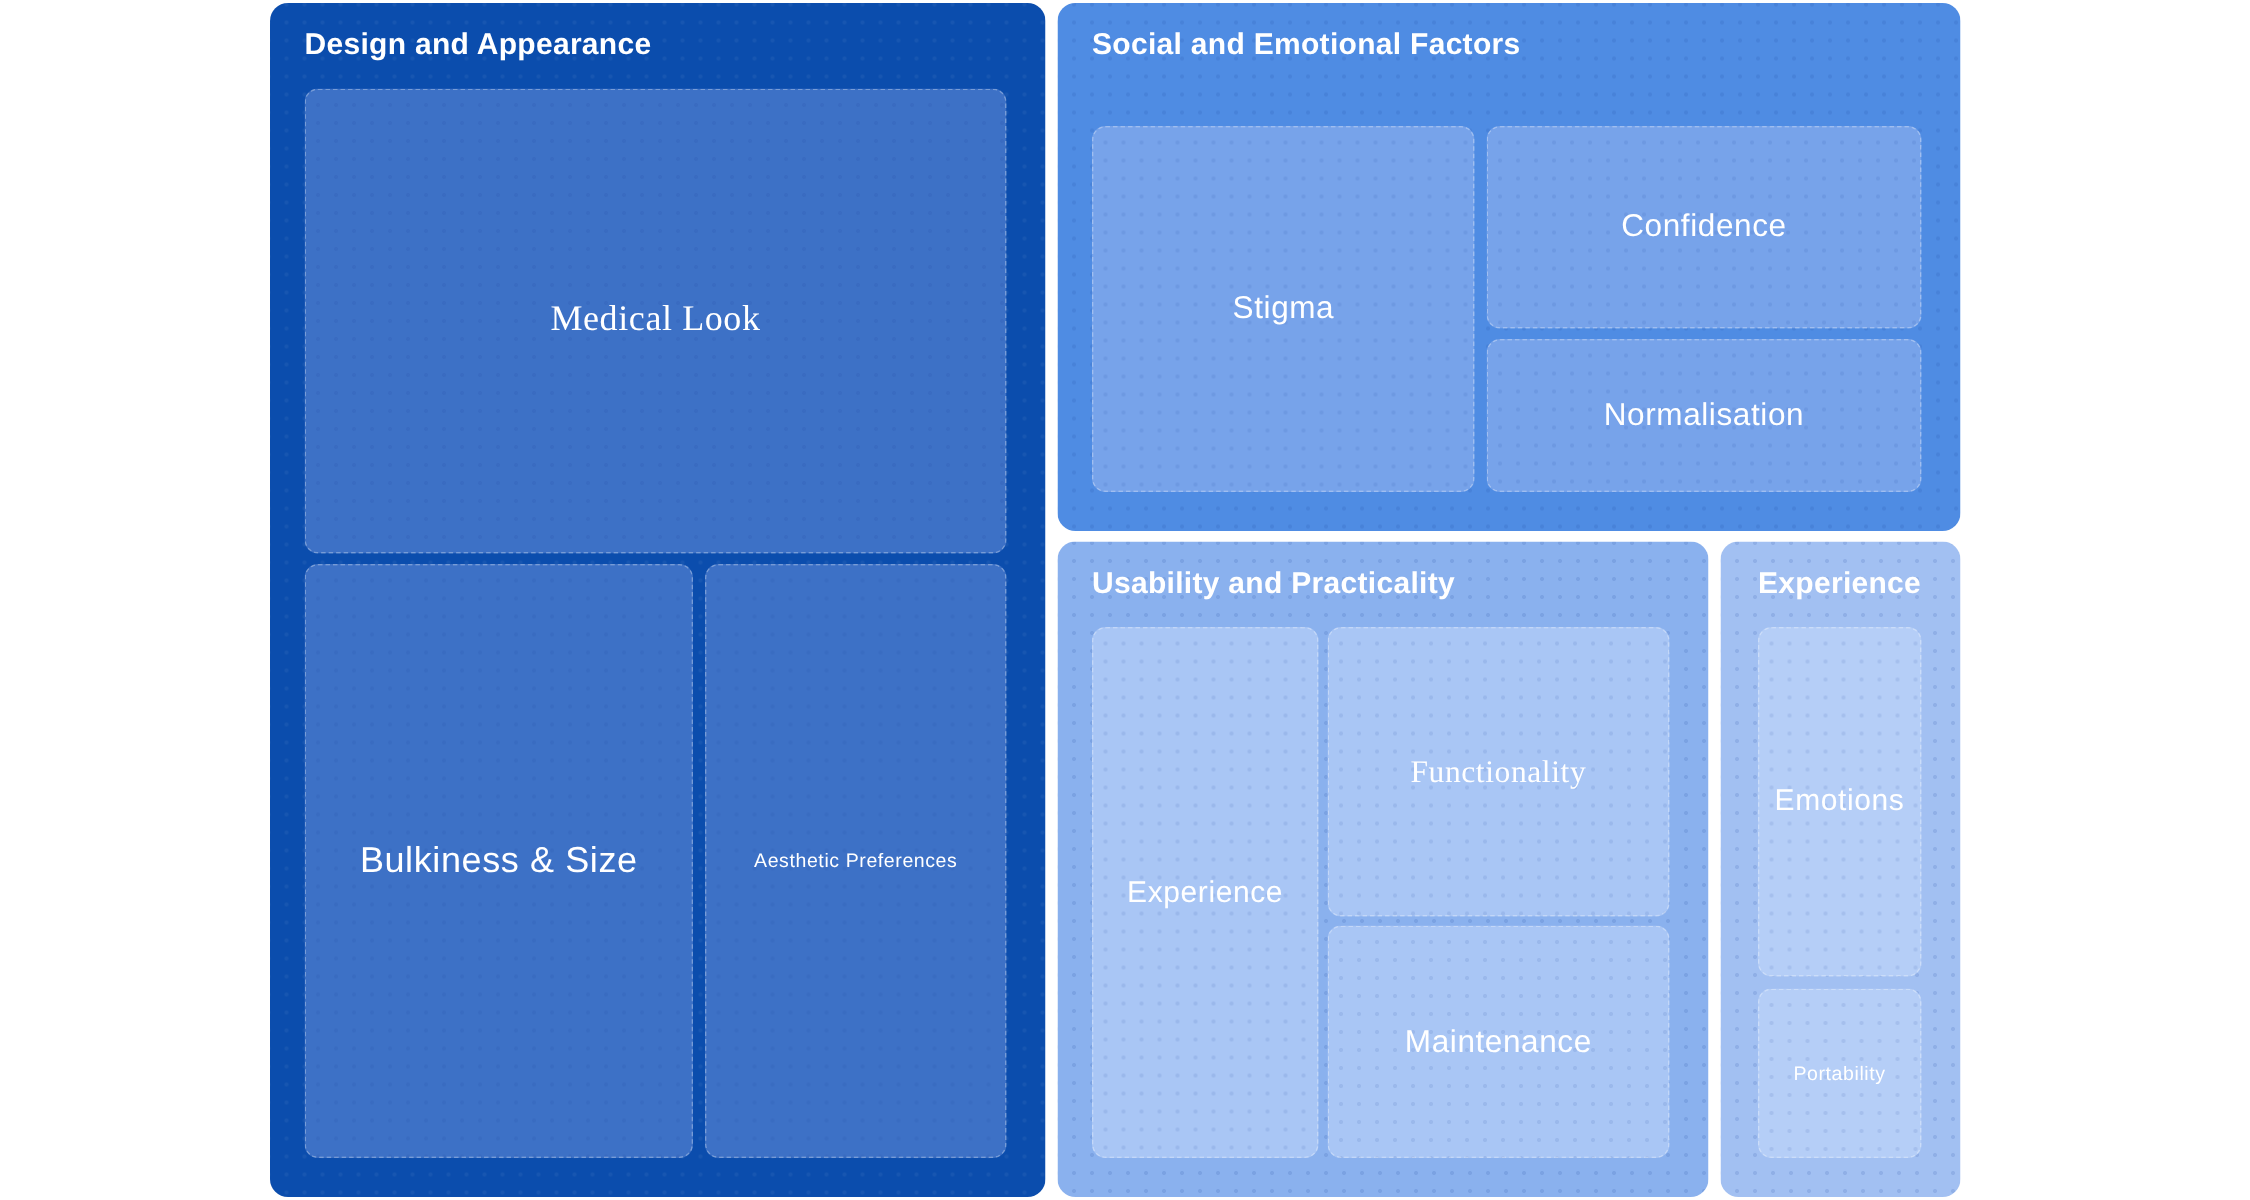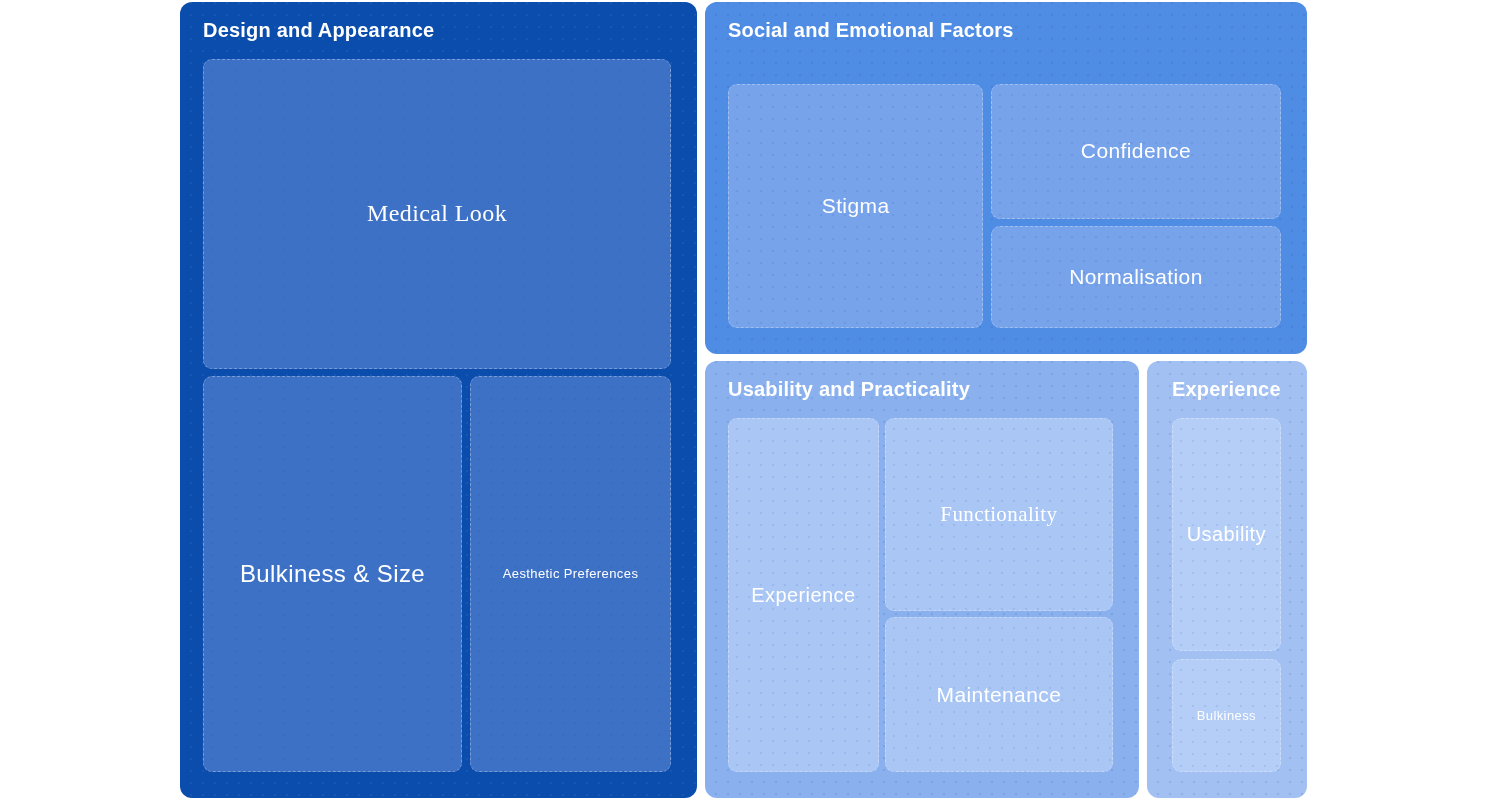--- a/index.html
+++ b/index.html
@@ -132,24 +132,24 @@
                 <span class="tile-label">Maintenance</span>
               </div>
             </div>
           </div>
         </section>
 
         <section class="panel p-experience" style="background-color: rgb(162, 192, 242);">
           <h2 class="panel-title">Experience</h2>
           <div class="content col" style="gap:8px">
             <div class="tile tile-md" style="flex: 228 1 0px; background-color: rgb(181, 206, 247);">
-              <span class="tile-label">Usability</span>
+              <span class="tile-label">Emotions</span>
             </div>
             <div class="tile tile-sm" style="flex: 110 1 0px; background-color: rgb(181, 206, 247);">
-              <span class="tile-label">Bulkiness</span>
+              <span class="tile-label">Portability</span>
             </div>
           </div>
         </section>
 
       </div>
     </div>
   </div>
 </div>
 
 </body></html>

